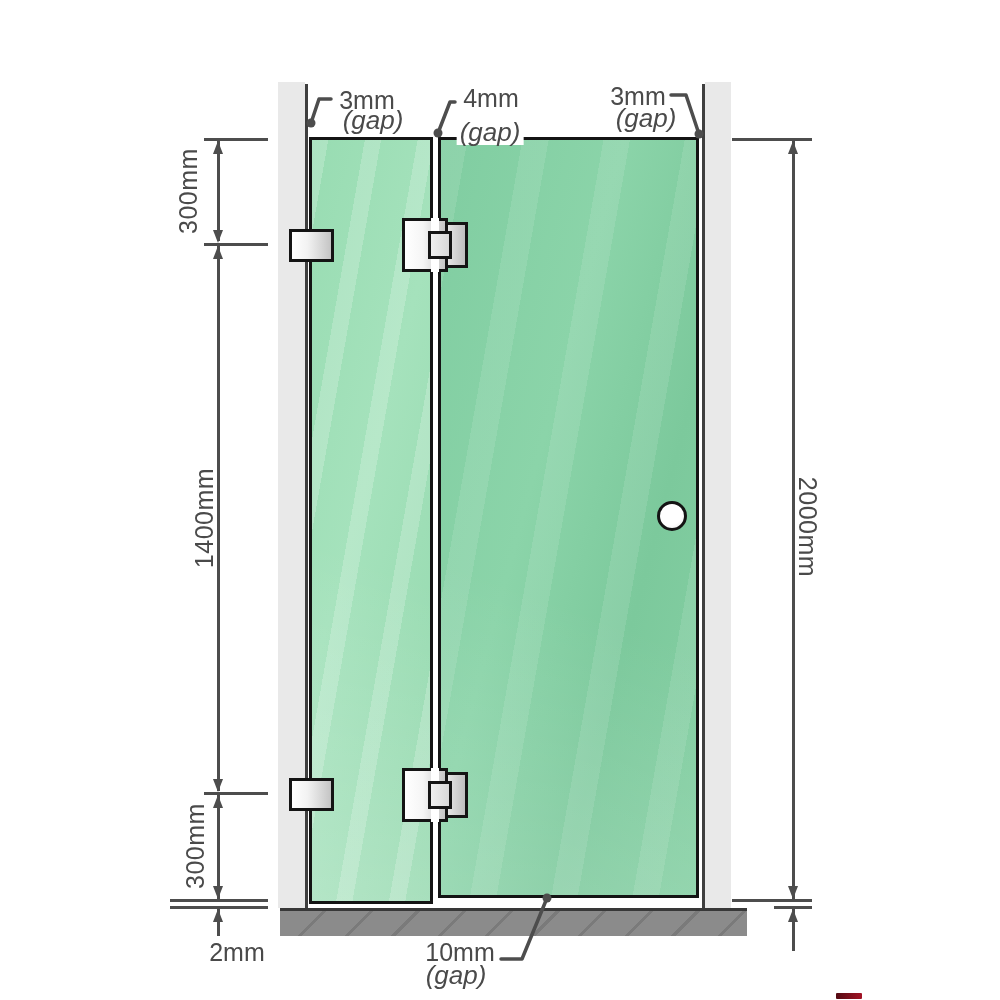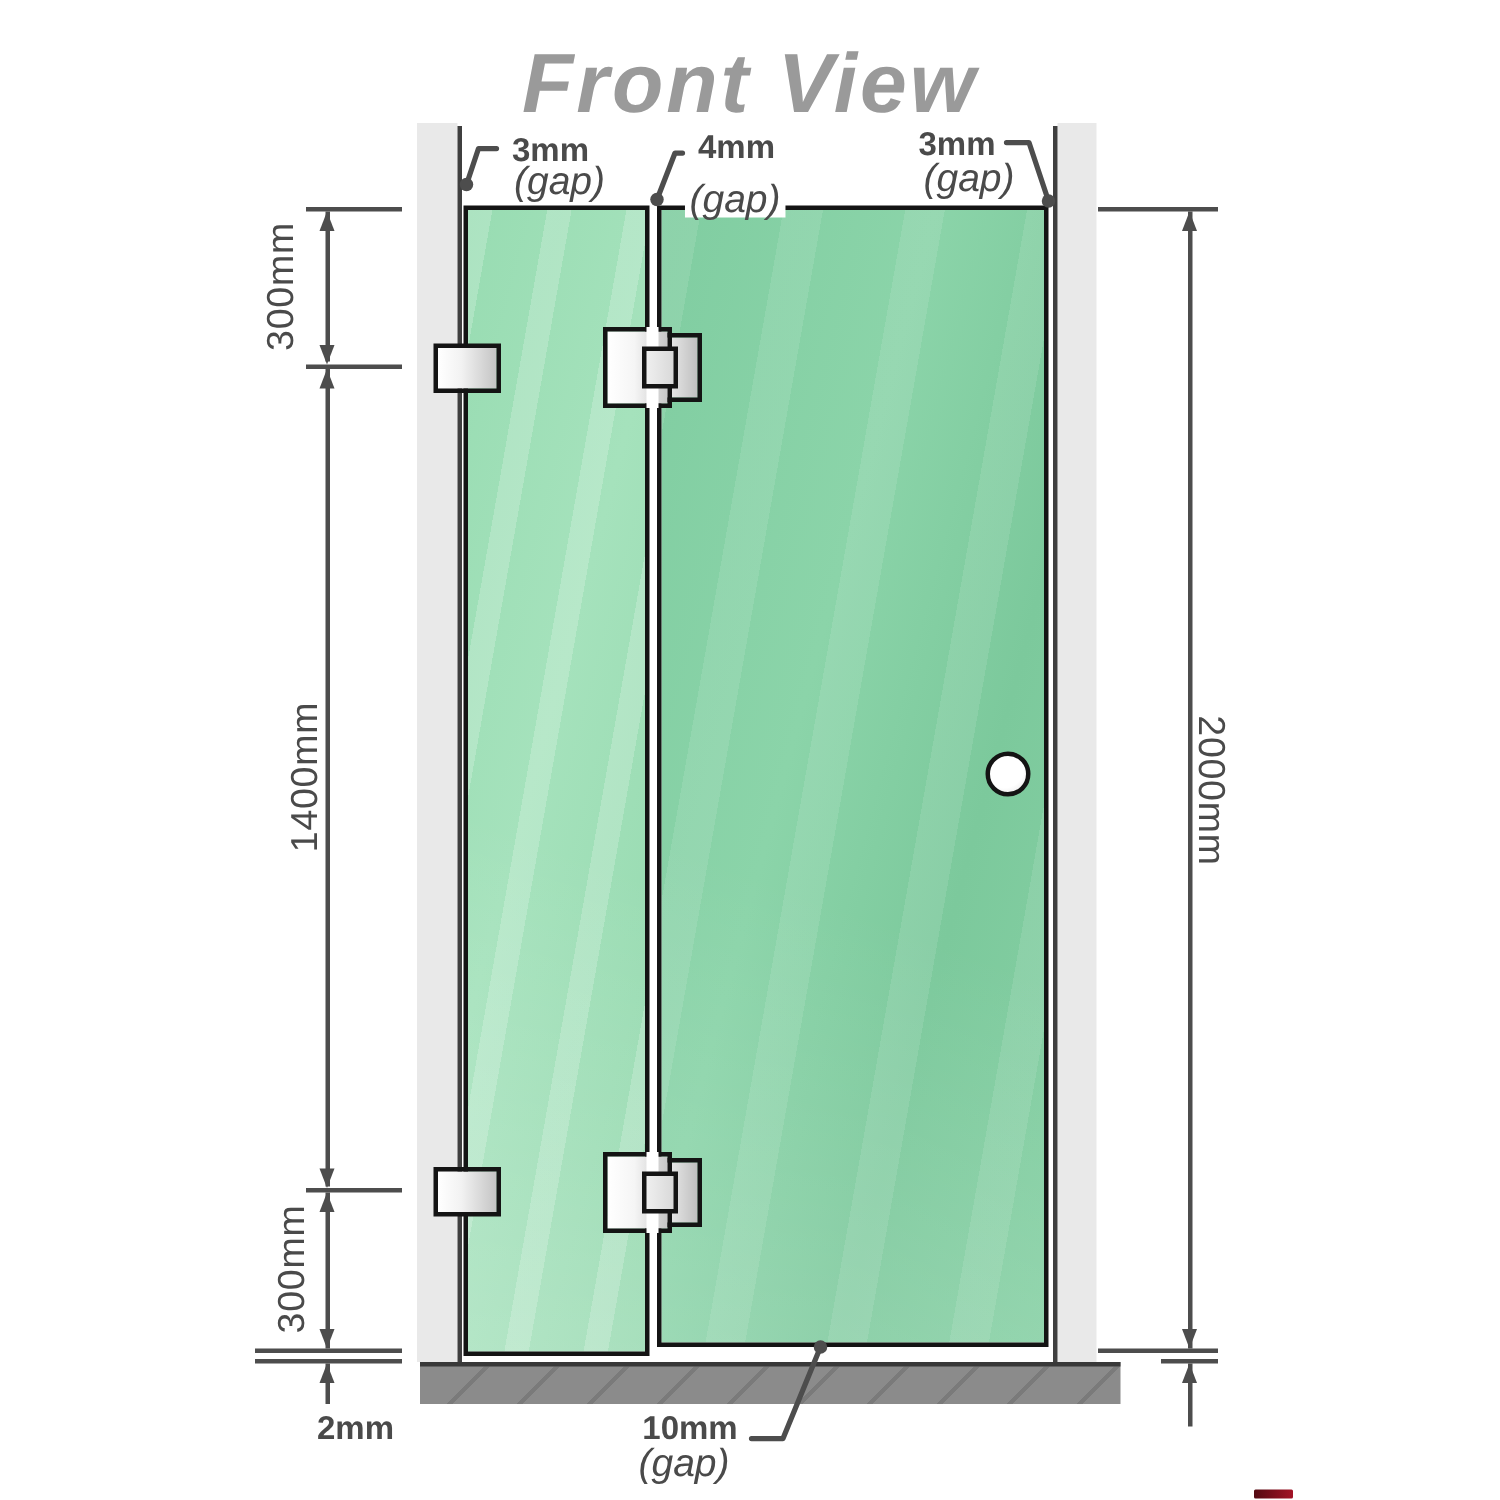--- a/index.html
+++ b/index.html
@@ -50,34 +50,33 @@
   .vline{position:absolute;width:3px;background:#4d4d4d;}
   .arr-up{position:absolute;width:0;height:0;border-left:5px solid transparent;
           border-right:5px solid transparent;border-bottom:13px solid #4d4d4d;}
   .arr-down{position:absolute;width:0;height:0;border-left:5px solid transparent;
           border-right:5px solid transparent;border-top:13px solid #4d4d4d;}
 
   .lbl{position:absolute;transform:translate(-50%,-50%);white-space:nowrap;color:#4a4a4a;line-height:1;}
   .lbl-ccw{transform:translate(-50%,-50%) rotate(-90deg);}
   .lbl-cw{transform:translate(-50%,-50%) rotate(90deg);}
   .fs-dim{font-size:25px;letter-spacing:0.5px;}
-  .fs-val{font-size:22px;font-weight:bold;}
+  .fs-val{font-size:25px;}
   .fs-sub{font-size:26px;font-style:italic;}
   .bg-white{background:#ffffff;padding:0 3px;}
 
   .leaders{position:absolute;left:0;top:0;}
   .red-mark{position:absolute;left:836px;top:993px;width:26px;height:6px;
             background:linear-gradient(90deg,#530a12,#a31326);border-radius:1px;}
 </style>
 </head>
 <body>
 
 <div class="canvas">
 
-  <div class="title">Front View</div>
 
   <div class="wall" style="left:278px;"></div>
   <div class="wall-line" style="left:305px;"></div>
   <div class="wall" style="left:705px;width:26px;"></div>
   <div class="wall-line" style="left:702px;"></div>
 
   <div class="floor"></div>
 
   <div class="panel panel-fixed"></div>
   <div class="panel panel-door"></div>

